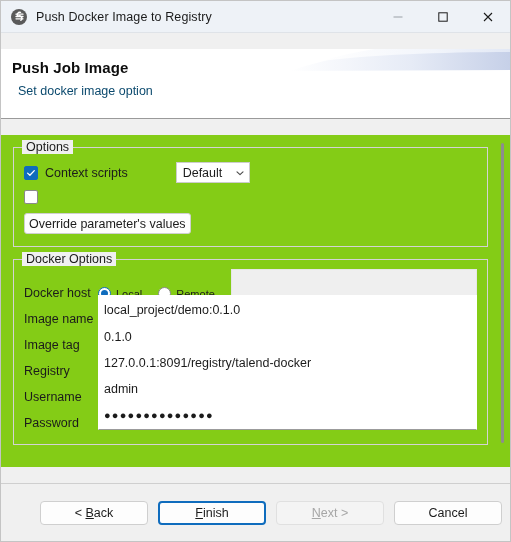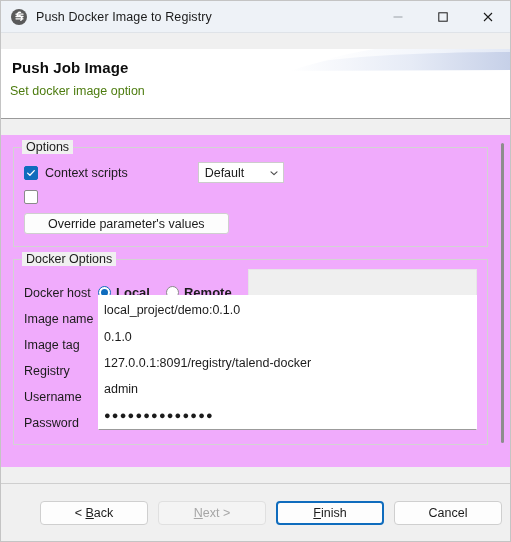--- a/index.html
+++ b/index.html
@@ -89,31 +89,31 @@
     position: absolute;
     left: 11px;
     top: 10px;
     font-size: 15px;
     font-weight: bold;
     color: #0d0d0d;
     letter-spacing: 0.1px;
   }
   .header-sub {
     position: absolute;
-    left: 9px;
+    left: 17px;
     top: 35px;
     font-size: 12.5px;
-    color: #4d7c0f;
+    color: #0c4a6e;
   }
 
   
   .body-area {
     position: relative;
     flex: 1 1 auto;
-    background: #f0abfc;
+    background: #84cc16;
     overflow: hidden;
   }
   .content {
     position: absolute;
     left: 0;
     top: 0;
     right: 0;
     bottom: 0;
     padding: 12px 22px 0 12px;
     box-sizing: border-box;
@@ -161,44 +161,44 @@
     border-color: #0f6cbd;
   }
   .checkbox svg { display: block; }
   .cb-label {
     font-size: 12.5px;
     color: #1b1b1b;
   }
 
   
   .combo {
-    width: 86px;
+    width: 74px;
     height: 21px;
     box-sizing: border-box;
     border: 1px solid #cccccc;
     background: #ffffff;
     display: flex;
     align-items: center;
     padding: 0 4px 0 6px;
-    margin-left: 70px;
+    margin-left: 48px;
   }
   .combo-label {
     font-size: 12.5px;
     color: #1b1b1b;
     flex: 1 1 auto;
   }
   .combo-arrow { display: block; flex: 0 0 auto; }
 
   
   .small-btn {
     display: inline-flex;
     align-items: center;
     justify-content: center;
     height: 21px;
-    padding: 0 23px;
+    padding: 0 4px;
     box-sizing: border-box;
     border: 1px solid #cfcfcf;
     border-radius: 3px;
     background: #fdfdfd;
     font-size: 12.5px;
     color: #1b1b1b;
     margin-top: 2px;
   }
 
   
@@ -263,24 +263,23 @@
     border: 1px solid #0f6cbd;
   }
   .radio.selected::after {
     content: "";
     width: 7px;
     height: 7px;
     border-radius: 50%;
     background: #0f6cbd;
   }
   .radio-label {
-    font-size: 13px;
+    font-size: 11px;
     color: #1b1b1b;
     margin-right: 16px;
-    font-weight: bold;
   }
 
   
   .scrollbar-track {
     position: absolute;
     top: 0;
     right: 3px;
     width: 9px;
     bottom: 0;
   }
@@ -462,24 +461,24 @@
 
     <div class="scrollbar-track">
       <div class="scrollbar-thumb"></div>
     </div>
   </div>
 
   <div class="footer">
     <div class="dlg-btn">
         <span><span>&lt; </span><span class="mn">B</span><span>ack</span></span>
       </div>
+    <div class="dlg-btn default">
+        <span><span></span><span class="mn">F</span><span>inish</span></span>
+      </div>
     <div class="dlg-btn disabled">
         <span><span></span><span class="mn">N</span><span>ext &gt;</span></span>
       </div>
-    <div class="dlg-btn default">
-        <span><span></span><span class="mn">F</span><span>inish</span></span>
-      </div>
     <div class="dlg-btn">
         <span><span class="mn"></span><span>Cancel</span></span>
       </div>
   </div>
 
 </div>
 
 </body></html>

